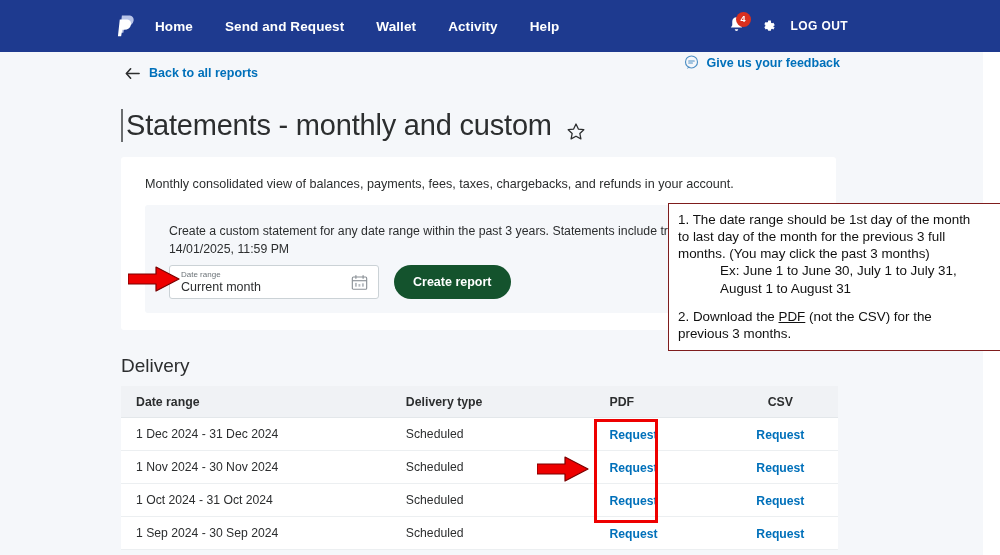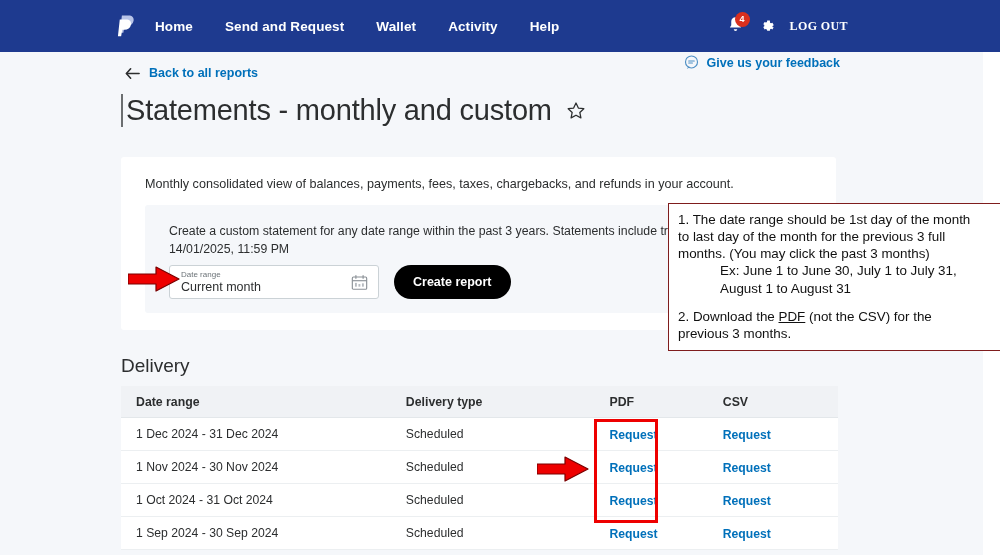--- a/index.html
+++ b/index.html
@@ -81,21 +81,20 @@
     justify-content: center;
     line-height: 1;
   }
   .gear-wrap { width: 17px; height: 17px; cursor: pointer; }
   .logout {
     color: #ffffff;
     font-size: 12px;
     font-weight: bold;
     letter-spacing: .4px;
     cursor: pointer;
-    font-family: Liberation Serif, serif;
   }
 
   
   .crumb-row {
     position: absolute;
     left: 0; top: 52px;
     width: 983px; height: 46px;
   }
   .back-link {
     position: absolute;
@@ -121,23 +120,23 @@
   }
   .feedback-text {
     color: #0070ba;
     font-size: 12.5px;
     font-weight: bold;
   }
 
   
   .title-row {
     position: absolute;
-    left: 121px; top: 94px;
-    display: flex;
-    align-items: center;
+    left: 121px; top: 109px;
+    display: flex;
+    align-items: flex-end;
     gap: 14px;
   }
   .page-title {
     font-size: 29px;
     font-weight: normal;
     color: #2c2e2f;
     letter-spacing: -.2px;
     border-left: 2px solid #6b6e70;
     padding-left: 3px;
     line-height: 1.15;
@@ -204,21 +203,21 @@
     font-size: 12.5px;
     color: #2c2e2f;
     font-weight: 500;
   }
   .cal-icon {
     position: absolute;
     right: 10px; top: 8px;
     width: 17px; height: 17px;
   }
   .create-btn {
-    background: #000000;
+    background: #14532d;
     color: #ffffff;
     border: none;
     border-radius: 17px;
     height: 34px;
     padding: 0 19px;
     font-size: 12.5px;
     font-weight: bold;
     font-family: "Liberation Sans", sans-serif;
     cursor: pointer;
     white-space: nowrap;
@@ -266,21 +265,21 @@
     align-items: center;
   }
   .th {
     font-size: 12.3px;
     font-weight: bold;
     color: #2c2e2f;
   }
   .c1 { width: 296px; padding-left: 15px; }
   .c2 { width: 212px; }
   .c3 { width: 118px; }
-  .c4 { width: 120px; }
+  .c4 { width: 120px; text-align: center; }
   .trow {
     display: flex;
     height: 33px;
     align-items: center;
     background: #ffffff;
     border-bottom: 1px solid #eceff1;
   }
   .td {
     font-size: 12.2px;
     color: #2c2e2f;

